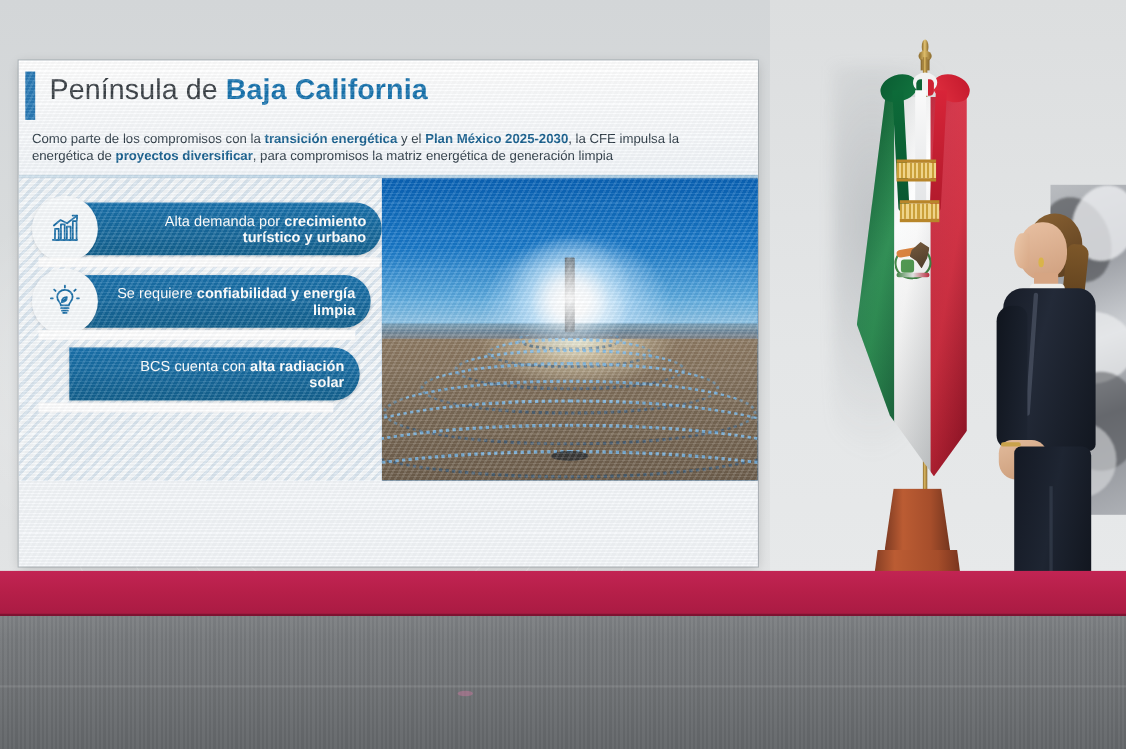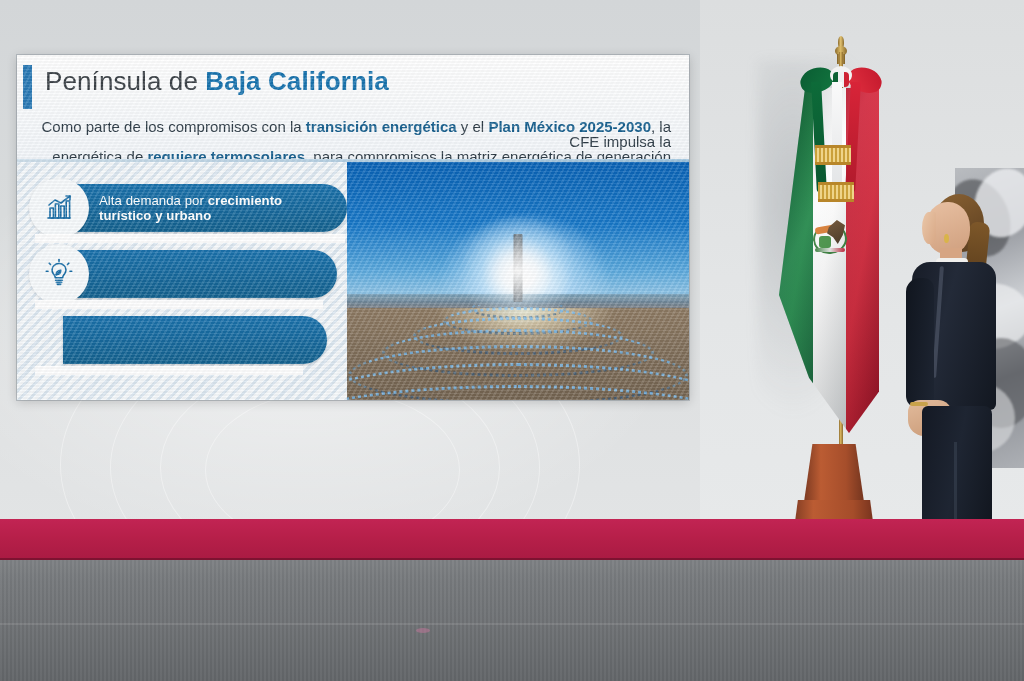--- a/index.html
+++ b/index.html
@@ -74,21 +74,21 @@
     filter:blur(1px);
   }
   .mural .f1 { left:-6px; top:10px;  width:60px; height:80px; transform:rotate(-22deg); background:rgba(60,62,66,.55); }
   .mural .f2 { left:20px; top:0px;   width:58px; height:70px; transform:rotate(18deg);  background:rgba(240,242,244,.75); }
   .mural .f3 { left:-4px; top:115px; width:80px; height:66px; background:rgba(236,238,240,.7); }
   .mural .f4 { left:10px; top:170px; width:72px; height:90px; background:rgba(70,72,76,.5); }
   .mural .f5 { left:-10px;top:215px; width:70px; height:70px; background:rgba(225,227,230,.55); }
 
   
   .screen {
-    position:absolute; left:17px; top:55px; width:672px; height:345px;
+    position:absolute; left:17px; top:55px; width:672px; height:460px;
     background:#f4f7fa;
     box-shadow:0 2px 10px rgba(0,0,0,.18), 0 0 0 1px rgba(140,150,160,.45);
     overflow:hidden;
   }
   
   .screen:after {
     content:""; position:absolute; inset:0; pointer-events:none; z-index:9;
     background:
       repeating-linear-gradient(0deg, rgba(255,255,255,.10) 0 1px, rgba(0,0,0,.035) 1px 3px),
       repeating-linear-gradient(118deg, rgba(255,255,255,.12) 0 2px, rgba(0,0,0,.02) 2px 5px);
@@ -104,22 +104,22 @@
     background:#2a7ab5;
   }
   .slide-title {
     position:absolute; left:28px; top:11px;
     font-size:26px; color:#3a4046; font-weight:400; letter-spacing:.1px;
     white-space:nowrap;
   }
   .slide-title b { color:#1873ae; font-weight:700; }
 
   .slide-sub {
-    position:absolute; left:22px; top:64px; width:632px;
-    text-align:right; font-size:15px; line-height:15px;
+    position:absolute; left:12px; top:64px; width:632px;
+    text-align:left; font-size:12px; line-height:15px;
     color:#2d3b46;
   }
   .slide-sub b { color:#17608f; font-weight:700; }
 
   .subrule {
     position:absolute; left:0; top:104px; width:100%; height:3px;
     background:linear-gradient(90deg,#cfe0ec, #9dc3dd);
   }
 
   
@@ -183,20 +183,21 @@
     background:radial-gradient(circle, rgba(255,255,255,.98) 0%, rgba(255,255,255,.7) 22%, rgba(210,238,255,.35) 45%, rgba(160,215,250,0) 72%);
   }
 
   
   .pill {
     position:absolute; height:48px;
     background:linear-gradient(180deg,#1b72ad 0%, #14628f 100%);
     border-radius:0 26px 26px 0;
     display:flex; align-items:center;
     box-shadow:0 1px 3px rgba(0,0,0,.18);
+    text-align:right;
   }
   .pill .badge {
     position:absolute; left:-34px; top:-6px;
     width:60px; height:60px; border-radius:50%;
     background:#f7fafc;
     display:flex; align-items:center; justify-content:center;
     box-shadow:0 1px 3px rgba(0,0,0,.12);
   }
   .pill .ptext {
     margin-left:36px; color:#ffffff; font-size:13.2px; line-height:15.5px;
@@ -441,21 +442,21 @@
   </div>
 
   <div class="shadow-flag"></div>
 
   <div class="screen">
 
     <div class="slide-head">
       <div class="title-bar"></div>
       <div class="slide-title"><span>Península de </span><b>Baja California</b></div>
 
-      <div class="slide-sub"><span>Como parte de los compromisos con la </span><b>transición energética</b><span> y el </span><b>Plan México 2025-2030</b><span>, la CFE impulsa la</span><br><span>energética de </span><b>requiere termosolares</b><span>, para compromisos la matriz energética de generación limpia</span></div>
+      <div class="slide-sub"><span>Como parte de los compromisos con la </span><b>transición energética</b><span> y el </span><b>Plan México 2025-2030</b><span>, la CFE impulsa la</span><br><span>energética de </span><b>proyectos diversificar</b><span>, para compromisos la matriz energética de generación limpia</span></div>
 
       <div class="subrule"></div>
     </div>
 
     <div class="slide-body">
 
       <div class="body-left">
 
         <div class="pill" style="left:46px; top:22px; width:284px;">
           <div class="badge">
@@ -482,24 +483,26 @@
               <line x1="15.4" y1="27.4" x2="18.6" y2="27.4"></line>
               <path d="M14.2 17.6c0-2.6 2-4.3 4.6-4.4-.1 2.6-1.9 4.4-4.6 4.4z"></path>
               <line x1="14.2" y1="17.6" x2="18.2" y2="14.4"></line>
               <line x1="17" y1="2.6" x2="17" y2="4.4"></line>
               <line x1="7.2" y1="6.2" x2="8.5" y2="7.5"></line>
               <line x1="26.8" y1="6.2" x2="25.5" y2="7.5"></line>
               <line x1="4.2" y1="14.2" x2="6" y2="14.2"></line>
               <line x1="29.8" y1="14.2" x2="28" y2="14.2"></line>
             </svg>
           </div>
+          <div class="ptext"><span>Se requiere </span><b>confiabilidad y energía limpia</b></div>
         </div>
         <div class="pill-sep" style="left:18px; top:138px; width:288px;"></div>
 
         <div class="pill" style="left:46px; top:154px; width:264px;">
+          <div class="ptext"><span>BCS cuenta con </span><b>alta radiación solar</b></div>
         </div>
         <div class="pill-sep" style="left:18px; top:204px; width:268px;"></div>
 
       </div>
 
       <div class="body-right">
         <div class="solar">
           <div class="sky"></div>
           <div class="horizon"></div>
           <div class="ground"></div>

